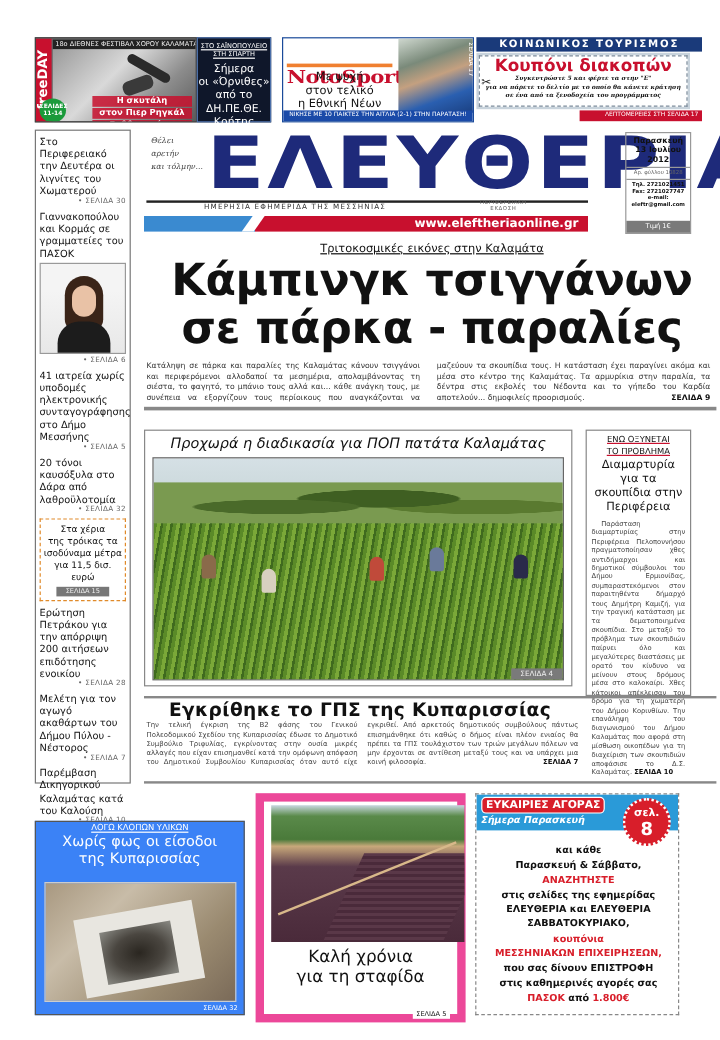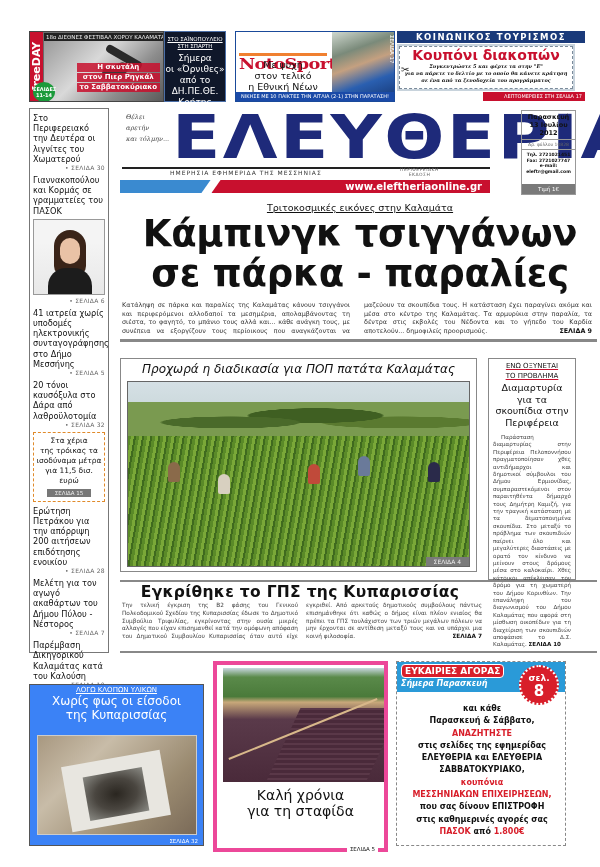--- a/index.html
+++ b/index.html
@@ -8,21 +8,21 @@
   .abs { position: absolute; }
 
   
   .banner-freeday { left: 29px; top: 31px; width: 135px; height: 71px; background: #6b6b6b; border: 1px solid #444; overflow: hidden; }
   .banner-freeday .vlabel { position: absolute; left: 0; top: 0; width: 13px; height: 71px; background: #c8102e; }
   .banner-freeday .vlabel span { position: absolute; left: -25px; top: 28px; transform: rotate(-90deg); font-size: 11px; font-weight: bold; color: #fff; white-space: nowrap; width: 62px; text-align: center; }
   .banner-freeday .fest { position: absolute; left: 14px; top: 1px; right: 0; background: #222; color: #eee; font-size: 5.5px; padding: 1px 2px; white-space: nowrap; overflow: hidden; }
   .banner-freeday .photo { position: absolute; left: 14px; top: 9px; right: 0; bottom: 0; background: linear-gradient(135deg, #9a9a9a 0%, #d9d9d9 40%, #8c8c8c 70%, #5a5a5a 100%); }
   .banner-freeday .dancer { position: absolute; left: 60px; top: 12px; width: 40px; height: 8px; background: #2a2a2a; transform: rotate(30deg); border-radius: 4px; }
   .banner-freeday .dancer2 { position: absolute; left: 58px; top: 24px; width: 26px; height: 12px; background: #3a3a3a; transform: rotate(-20deg); border-radius: 5px; }
-  .banner-freeday .cap { position: absolute; right: 3px; top: 31px; text-align: center; color: #fff; font-size: 7px; font-weight: bold; line-height: 9px; text-shadow: 0 0 2px #c8102e; }
+  .banner-freeday .cap { position: absolute; right: 3px; top: 48px; text-align: center; color: #fff; font-size: 7px; font-weight: bold; line-height: 9px; text-shadow: 0 0 2px #c8102e; }
   .banner-freeday .cap span { display: block; background: rgba(200,16,46,0.85); padding: 0 3px; margin-bottom: 1px; }
   .banner-freeday .pages { position: absolute; left: 3px; top: 50px; width: 22px; height: 20px; border-radius: 50%; background: #1a9a3a; color: #fff; font-size: 5px; line-height: 6px; text-align: center; padding-top: 4px; font-weight: bold; }
 
   .banner-sparti { left: 164px; top: 31px; width: 62px; height: 71px; background: #0f172a; border: 1px solid #4b6fa8; color: #fff; text-align: center; }
   .banner-sparti .kick { font-size: 5.5px; text-decoration: underline; margin-top: 4px; line-height: 7px; }
   .banner-sparti .body { font-size: 9px; line-height: 11px; margin-top: 3px; }
 
   .banner-noto { left: 235px; top: 31px; width: 160px; height: 71px; border: 1px solid #1a4a9a; background: #fff; overflow: hidden; }
   .banner-noto .logo { position: absolute; left: 3px; top: 3px; font-family: "DejaVu Serif", serif; font-weight: bold; color: #c8102e; font-size: 15px; letter-spacing: -0.5px; }
   .banner-noto .logo-line { position: absolute; left: 3px; top: 21px; width: 88px; height: 3px; background: #f08030; }
@@ -101,21 +101,21 @@
 
   
   .kyp-box { left: 29px; top: 684px; width: 175px; height: 162px; background: #3b82f6; border: 1px solid #555; color: #fff; text-align: center; }
   .kyp-box .kick { font-size: 7px; margin-top: 1px; text-decoration: underline; }
   .kyp-box .title { font-size: 12px; line-height: 14px; }
   .kyp-box .photo { position: absolute; left: 7px; top: 50px; width: 160px; height: 100px; border: 1px solid #ccc; background: linear-gradient(135deg, #a89880 0%, #c8bca8 30%, #9a8a70 70%, #7a6a58 100%); overflow: hidden; }
   .kyp-box .photo .frame { position: absolute; left: 28px; top: 22px; width: 100px; height: 66px; background: #e8e6e0; transform: rotate(-10deg); }
   .kyp-box .photo .hole { position: absolute; left: 48px; top: 36px; width: 60px; height: 44px; background: radial-gradient(ellipse at center, #2a2620 0%, #4a4640 50%, #8a8a84 100%); transform: rotate(-10deg); }
   .kyp-box .pg { position: absolute; right: 5px; bottom: 1px; font-size: 5.5px; }
 
-  .staf-box { left: 213px; top: 661px; width: 175px; height: 191px; border: 4px solid #ec4899; }
+  .staf-box { left: 213px; top: 661px; width: 175px; height: 191px; border: 7px solid #ec4899; }
   .staf-box .photo { position: absolute; left: 6px; top: 3px; width: 161px; height: 114px; background: linear-gradient(180deg, #c8d8e0 0%, #5a8a4a 8%, #4a7a3a 25%, #c8a87a 30%, #5a3a4a 45%, #4a2a3a 100%); overflow: hidden; }
   .staf-box .photo .bed { position: absolute; left: 60px; top: 40px; width: 100px; height: 75px; background: repeating-linear-gradient(0deg, #4a2a3a 0 3px, #5a3848 3px 5px); transform: skewX(-25deg); }
   .staf-box .photo .rail { position: absolute; left: 0; top: 60px; width: 160px; height: 2px; background: #d8b88a; transform: rotate(-22deg); }
   .staf-box .title { position: absolute; left: 0; top: 122px; width: 100%; text-align: center; font-size: 14px; line-height: 16px; }
   .staf-box .pg { position: absolute; right: 6px; bottom: -4px; font-size: 5.5px; background: #fff; padding: 0 3px; }
 
   .ad-box { left: 396px; top: 661px; width: 170px; height: 185px; border: 1px dashed #888; text-align: center; overflow: hidden; }
   .ad-box .top { position: absolute; left: 0; top: 0; width: 100%; height: 30px; background: #2a9ad8; }
   .ad-box .top .t1 { position: absolute; left: 4px; top: 2px; background: #d81e2a; color: #fff; font-size: 9px; font-weight: bold; padding: 1px 3px; border-radius: 4px; border: 1px solid #fff; }
   .ad-box .top .t2 { position: absolute; left: 4px; top: 17px; color: #fff; font-size: 8px; font-style: italic; font-weight: bold; }

